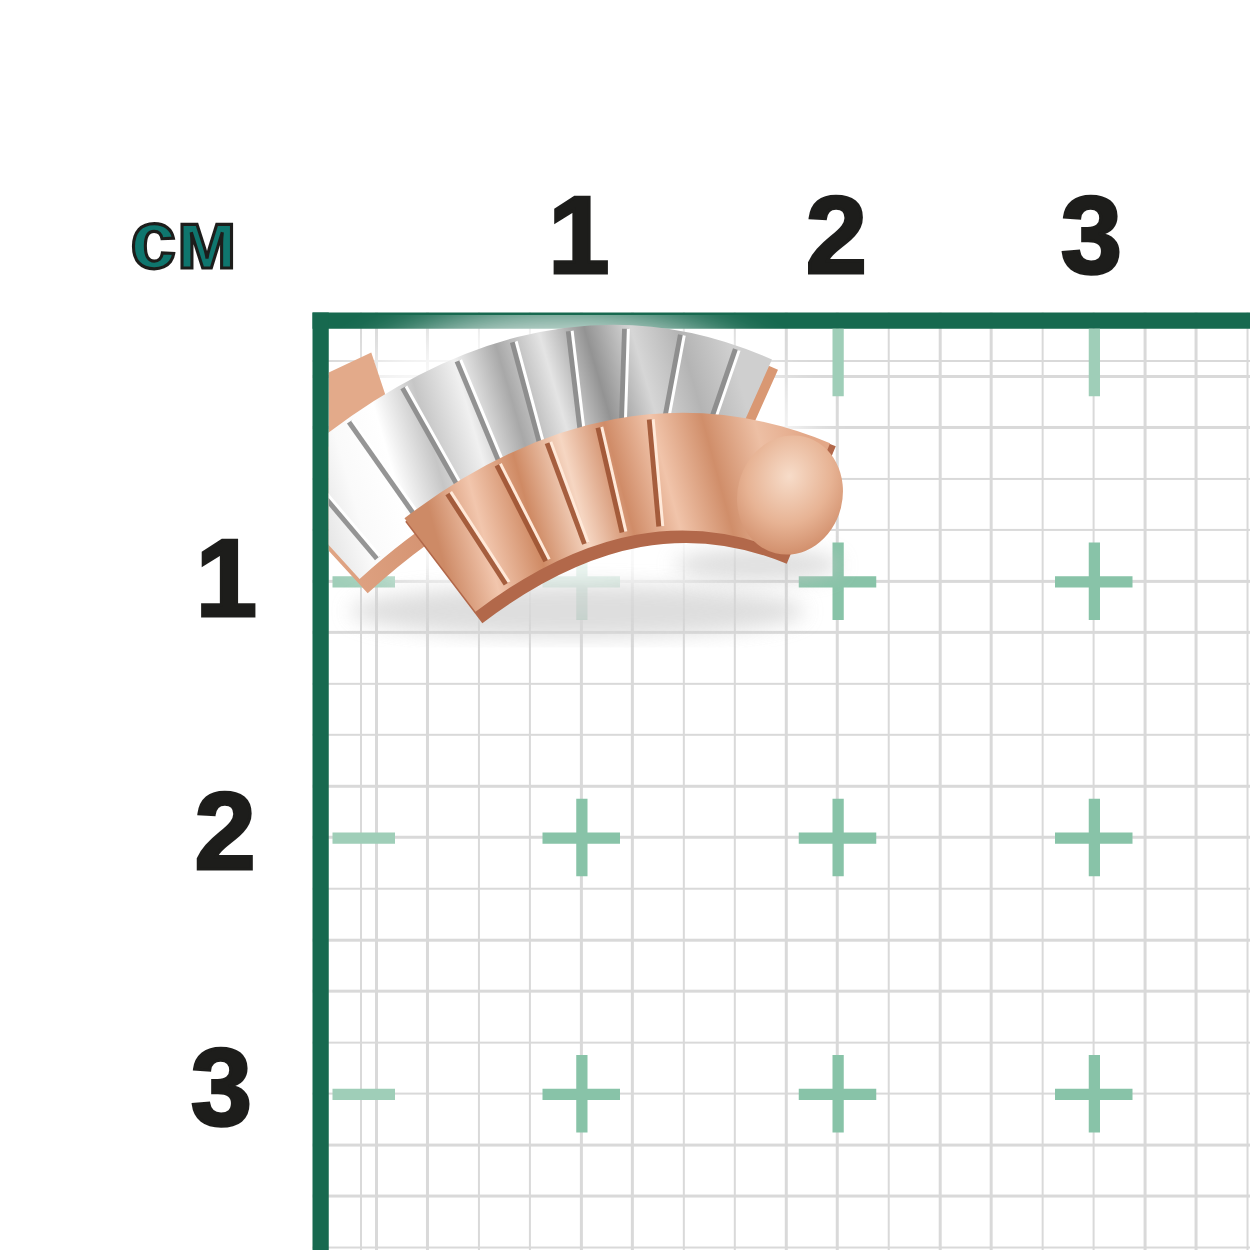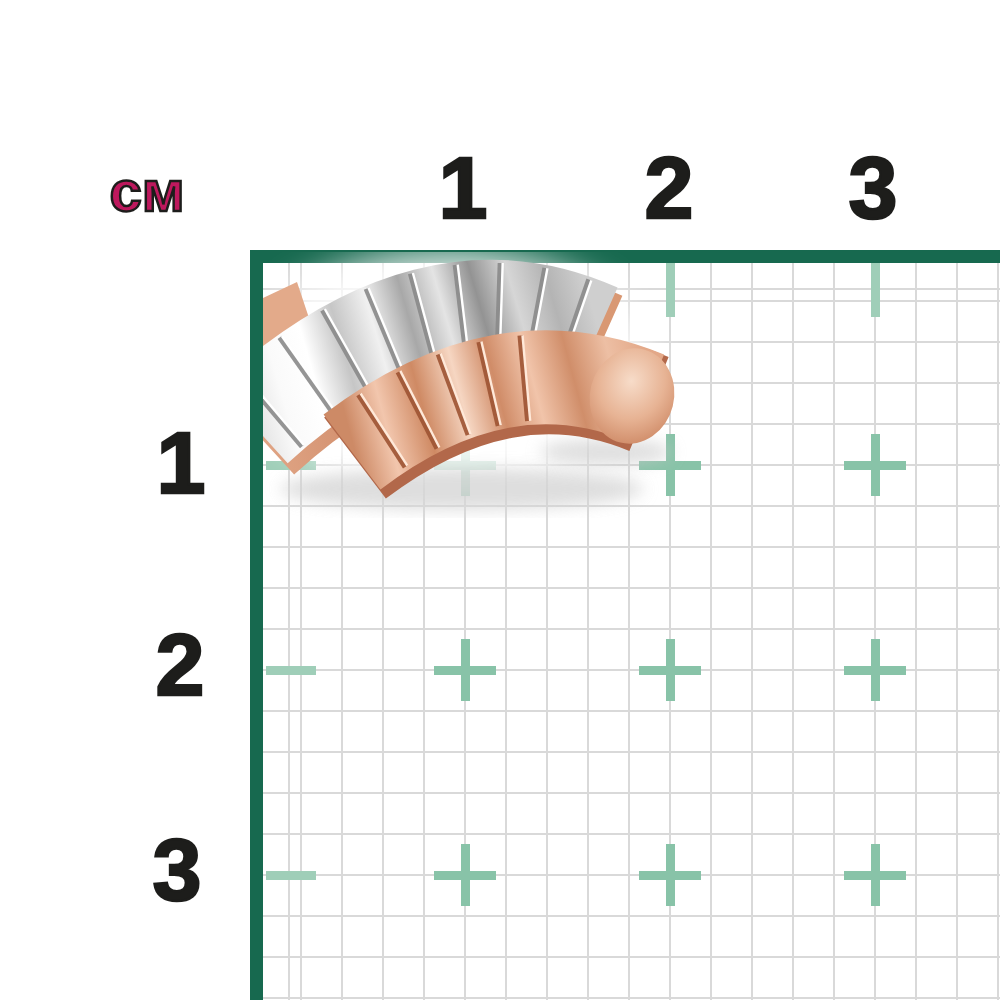--- a/index.html
+++ b/index.html
@@ -27,21 +27,21 @@
   .plus::before{content:"";position:absolute;left:0;top:26.5px;width:62px;height:9px;background:#88c3a8;}
   .plus::after{content:"";position:absolute;top:0;left:26.5px;width:9px;height:62px;background:#88c3a8;}
   
   .num{
     position:absolute;transform:translate(-50%,-50%);
     font-size:88px;font-weight:700;color:#1d1d1b;letter-spacing:0;
     -webkit-text-stroke:2.5px #1d1d1b;line-height:1;
   }
   .unit{
     position:absolute;transform:translate(-50%,-50%);
-    font-size:58px;font-weight:700;color:#be185d;
+    font-size:66px;font-weight:700;color:#0f766e;
     -webkit-text-stroke:2.5px #1d1d1b;line-height:1;
   }
   svg.ring{position:absolute;left:0;top:0;pointer-events:none;}
 </style>
 </head>
 <body>
 
 <div class="canvas">
 
   <div class="grid"></div>

